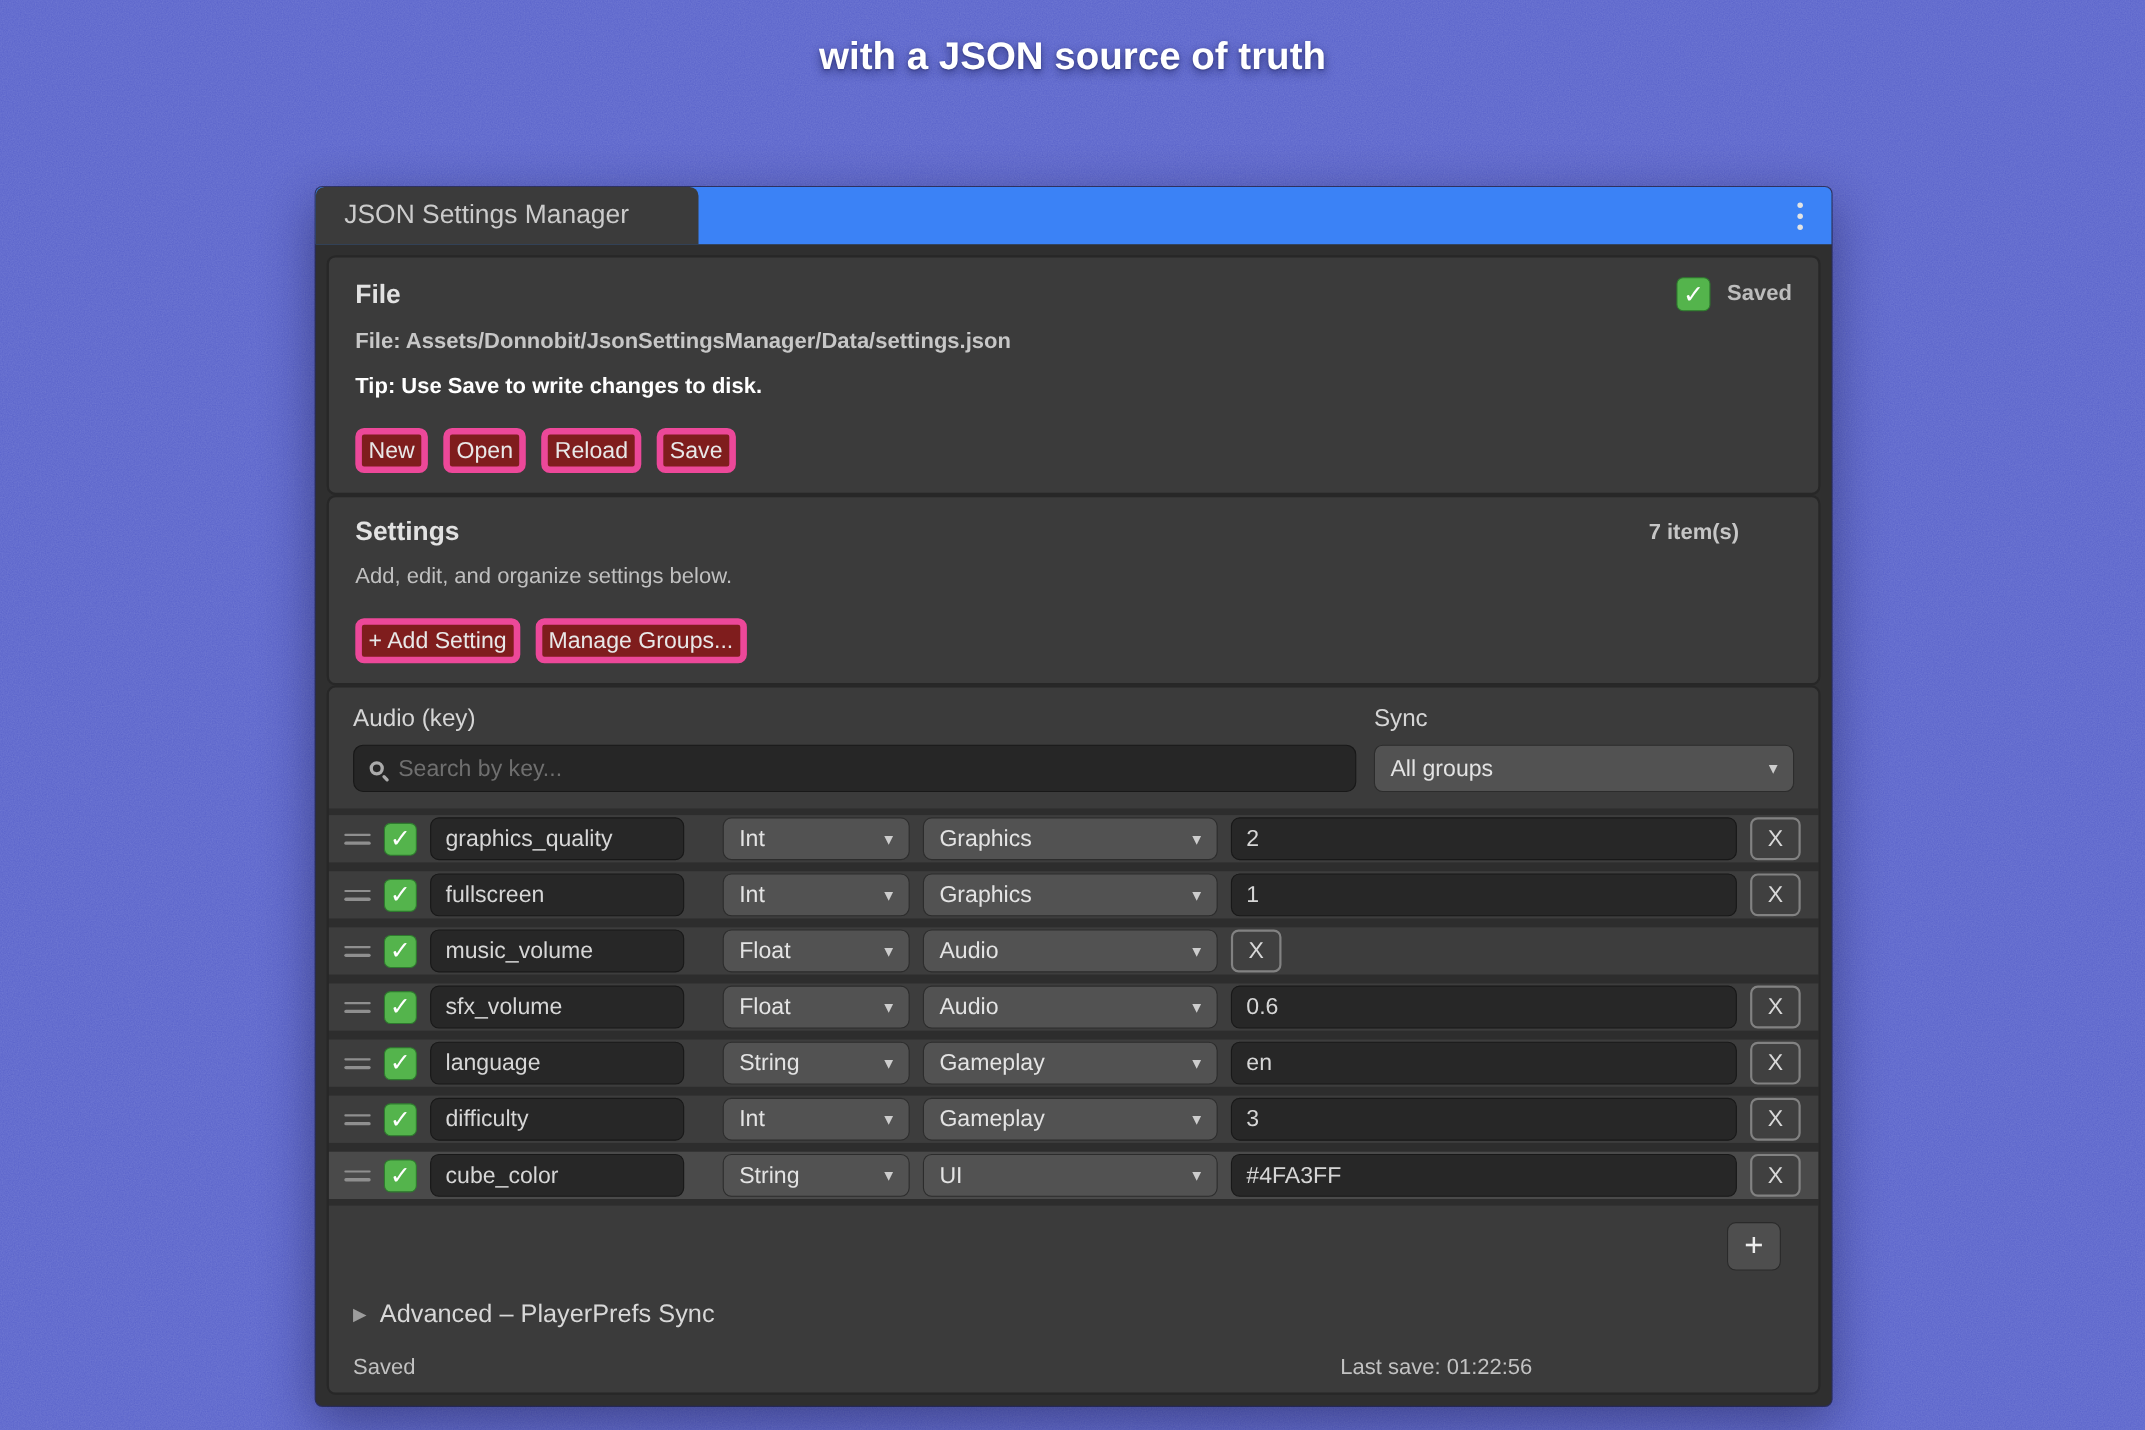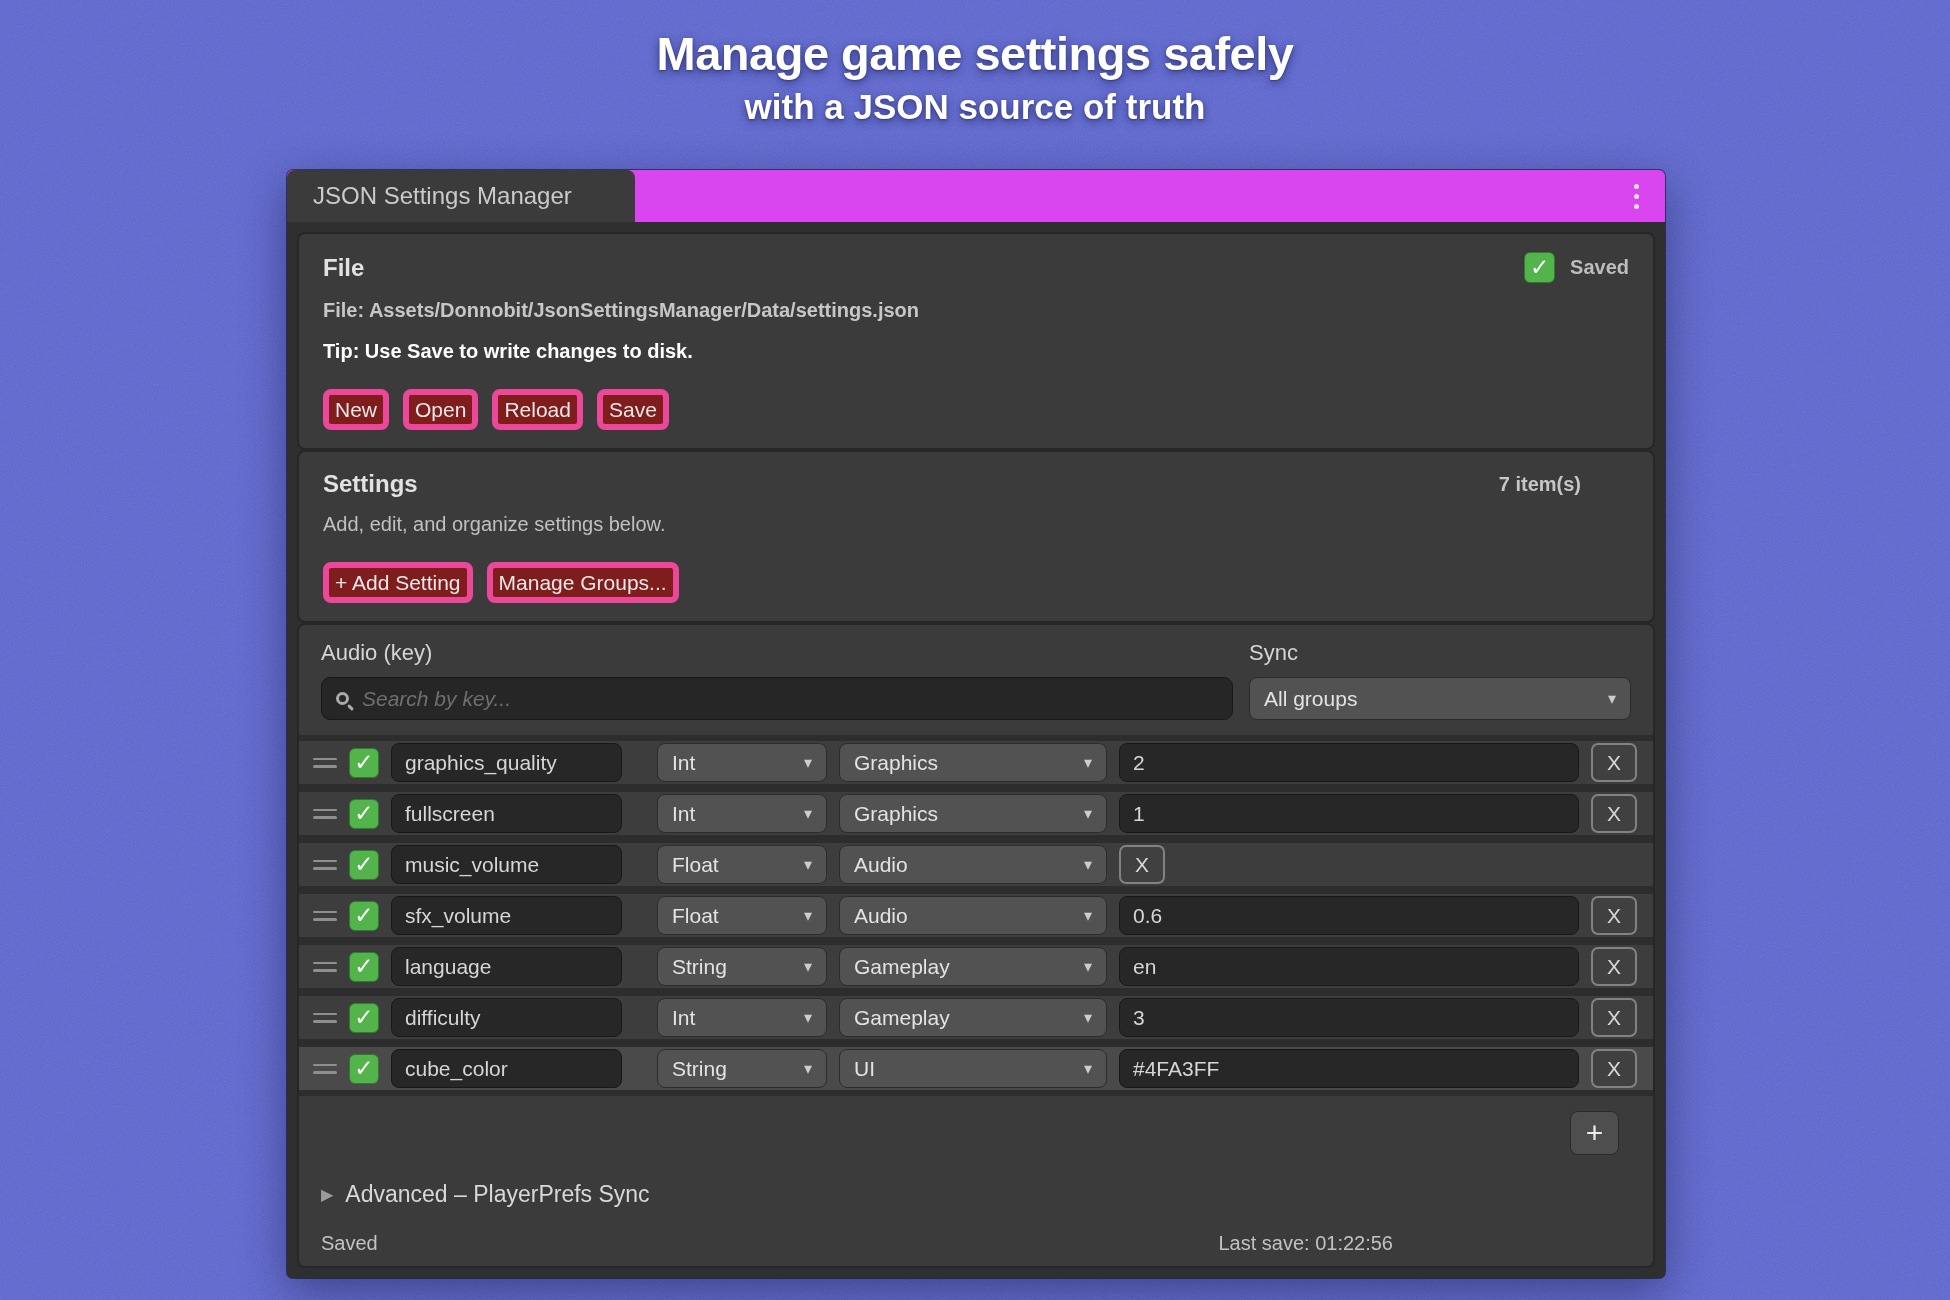--- a/index.html
+++ b/index.html
@@ -24,21 +24,21 @@
   }
 
   
   .window {
     position: absolute; left: 287px; top: 170px; width: 1378px; height: 1108px;
     background: #2F2F2F; border-radius: 6px;
     box-shadow: 0 0 0 1px rgba(10,10,25,.55), 0 14px 46px rgba(15,15,55,.45);
     display: flex; flex-direction: column; z-index: 3;
   }
   .titlebar {
-    height: 52px; background: #d946ef; border-radius: 6px 6px 0 0;
+    height: 52px; background: #3b82f6; border-radius: 6px 6px 0 0;
     display: flex; align-items: stretch; flex: none;
   }
   .tab {
     width: 348px; background: #3B3B3B; border-radius: 8px 8px 0 0;
     display: flex; align-items: center; padding-left: 26px;
     color: #CBCBCB; font-size: 24px;
   }
   .titlebar .spacer { flex: 1; }
   .kebab { width: 58px; display: flex; flex-direction: column; gap: 5px; align-items: center; justify-content: center; cursor: pointer; }
   .kebab i { width: 5px; height: 5px; border-radius: 50%; background: #E3E3E3; }
@@ -83,21 +83,21 @@
   .filter-labels .right { width: 382px; font-size: 22px; color: #D5D5D5; }
   .filter-inputs { display: flex; gap: 16px; padding: 11px 22px 15px; }
   .searchbox {
     flex: 1; height: 43px; background: #262626; border: 1px solid #181818; border-radius: 9px;
     display: flex; align-items: center; padding: 0 14px; gap: 13px;
   }
   .mag { width: 13px; height: 13px; border: 3px solid #ABABAB; border-radius: 50%; position: relative; flex: none; }
   .mag::after { content: ""; position: absolute; width: 3px; height: 7px; background: #ABABAB; transform: rotate(-45deg); left: 10px; top: 9px; border-radius: 2px; }
   .searchbox input {
     flex: 1; background: transparent; border: none; outline: none;
-    color: #84cc16; font-size: 21px; font-family: inherit; font-style: italic;
+    color: #84cc16; font-size: 21px; font-family: inherit;
   }
   .searchbox input::placeholder { color: #6F6F6F; }
   .dd {
     background: #525252; border: 1px solid #2C2C2C; border-radius: 8px;
     display: flex; align-items: center; justify-content: space-between;
     padding: 0 14px; color: #E3E3E3; font-size: 21px; cursor: pointer;
   }
   .dd .arr { color: #CDCDCD; font-size: 16px; }
   .group-filter { width: 382px; height: 43px; }
 
@@ -149,21 +149,20 @@
 <svg class="bg-noise" width="1950" height="1300" xmlns="http://www.w3.org/2000/svg">
   <filter id="noiseF">
     <feTurbulence type="fractalNoise" baseFrequency="0.9" numOctaves="2" stitchTiles="stitch"></feTurbulence>
     <feColorMatrix type="matrix" values="0 0 0 0 0.29  0 0 0 0 0.33  0 0 0 0 0.74  0 0 0 0.38 0"></feColorMatrix>
   </filter>
   <rect width="100%" height="100%" fill="#5A63CB"></rect>
   <rect width="100%" height="100%" filter="url(#noiseF)"></rect>
 </svg>
 
 <div class="hero">
-  <div class="l1">Manage game settings safely</div>
   <div class="l2">with a JSON source of truth</div>
 </div>
 
 <div class="window">
 
   <div class="titlebar">
     <div class="tab">
       <span>JSON Settings Manager</span>
     </div>
     <div class="spacer"></div>

